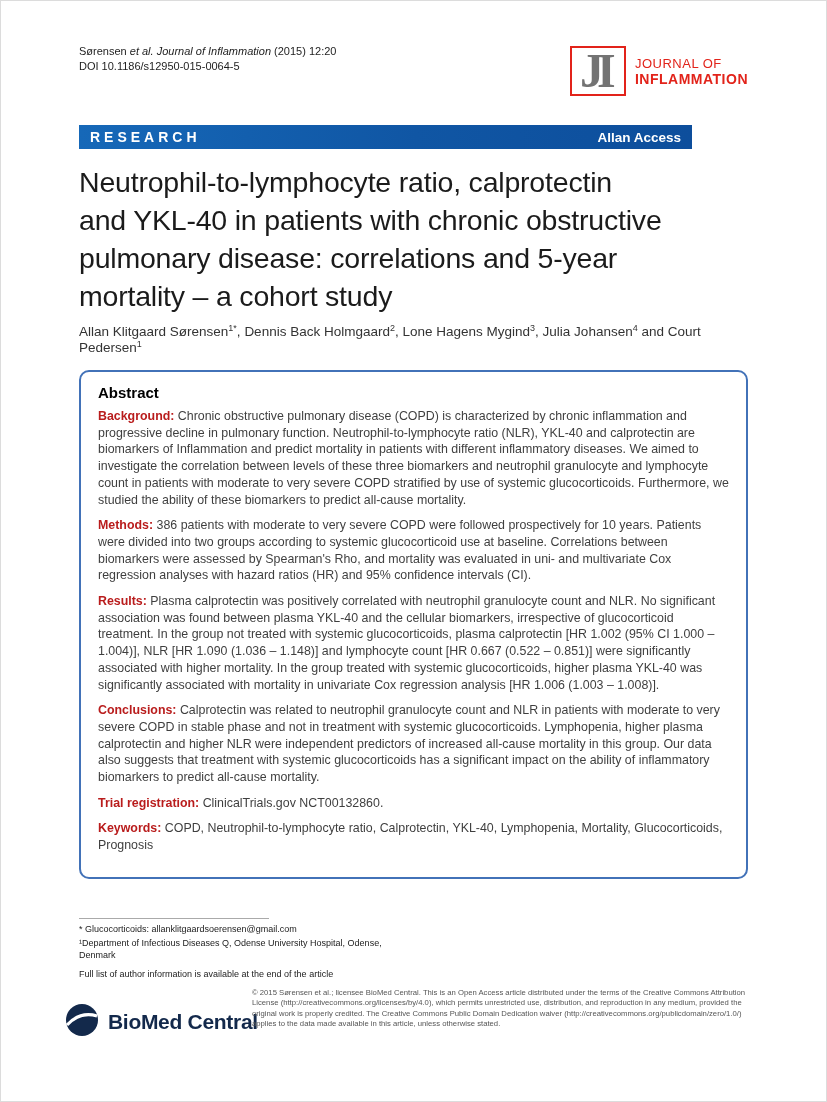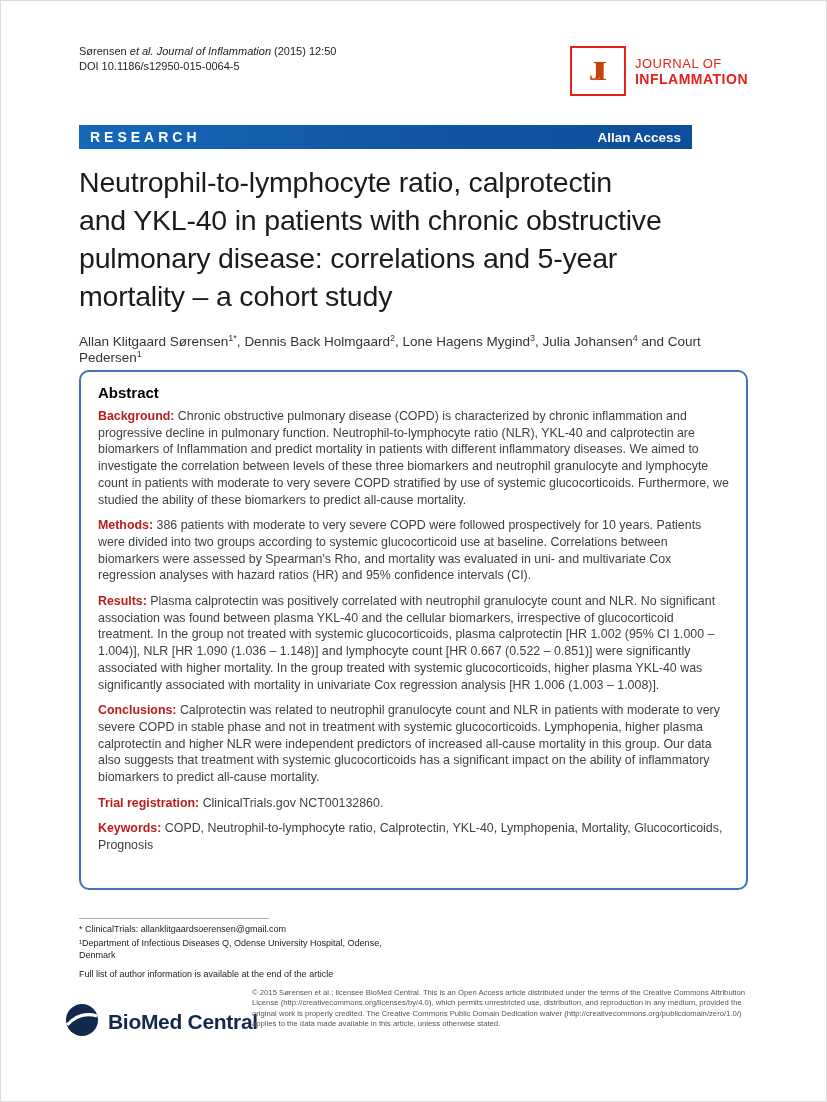--- a/index.html
+++ b/index.html
@@ -13,47 +13,47 @@
   
   .citation { position:absolute; left:79px; top:44px; font-size:11px; color:#1d1d1d; line-height:15px; }
   .citation i { font-style:italic; }
   
   .jlogo { position:absolute; right:79px; top:46px; display:flex; align-items:center; }
   .jlogo-box {
     width:56px; height:50px; border:2px solid #e2231a; display:flex;
     align-items:center; justify-content:center; background:#fff;
   }
   .jlogo-monogram {
-    font-family:"Liberation Serif", serif; font-size:28px; font-weight:bold;
-    color:#c2410c; letter-spacing:-7px; padding-right:7px; line-height:1;
+    font-family:"Liberation Serif", serif; font-size:48px; font-weight:bold;
+    color:#737373; letter-spacing:-7px; padding-right:7px; line-height:1;
   }
   .jlogo-text { margin-left:9px; color:#e2231a; }
   .jlogo-line1 { font-size:13px; letter-spacing:0.5px; font-weight:400; }
   .jlogo-line2 { font-size:14px; font-weight:bold; letter-spacing:0.5px; }
   
   .banner {
     position:absolute; left:79px; top:125px; width:613px; height:24px;
     background:linear-gradient(90deg,#1668b8 0%, #1056a4 55%, #0d4e9c 100%);
     display:flex; justify-content:space-between; align-items:center;
     padding:0 11px; color:#fff;
   }
   .banner-left { font-size:14px; font-weight:bold; letter-spacing:4px; }
   .banner-right { font-size:13.5px; font-weight:bold; }
   
   .title {
     position:absolute; left:79px; top:163px; width:690px;
     font-size:28.5px; line-height:38px; color:#1b1b1b; font-weight:400;
     white-space:pre-line; letter-spacing:-0.2px;
   }
-  .authors { position:absolute; left:79px; top:332px; width:680px; font-size:13.5px; color:#333; }
+  .authors { position:absolute; left:79px; top:322px; width:680px; font-size:13.5px; color:#333; }
   .authors sup { font-size:9px; }
   
   .abstract-box {
     position:absolute; left:79px; top:370px; width:669px; min-height:458px;
-    border:2px solid #4272b8; border-radius:10px; padding:12px 17px 25px;
+    border:2px solid #4272b8; border-radius:10px; padding:12px 17px 14px;
     background:#fff;
   }
   .abs-title { font-size:15px; font-weight:bold; color:#000; margin:0 0 7px; }
   .abs-p { font-size:12.4px; line-height:16.7px; color:#3f3f3f; margin:0 0 9px; }
   .abs-p strong { color:#b91c1c; }
   
   .foot-rule { position:absolute; left:79px; top:918px; width:190px; height:1px; background:#aaa; }
   .footnotes { position:absolute; left:79px; top:923px; width:310px; font-size:9px; line-height:12.5px; color:#222; }
   .footnotes .fn { margin-bottom:1px; }
   .footnotes .fn-gap { margin-top:6px; }
@@ -67,21 +67,21 @@
     position:absolute; left:252px; top:988px; width:506px;
     font-size:7.7px; line-height:10.3px; color:#555;
   }
 </style>
 </head>
 <body>
 
 <div class="page">
 
   <div class="citation">
-    <div><span>Sørensen</span> <i>et al. Journal of Inflammation</i><span> (2015) 12:50</span></div>
+    <div><span>Sørensen</span> <i>et al. Journal of Inflammation</i><span> (2015) 12:20</span></div>
     <div>DOI 10.1186/s12950-015-0064-5</div>
   </div>
 
   <div class="jlogo">
     <div class="jlogo-box">
       <span class="jlogo-monogram">JI</span>
     </div>
     <div class="jlogo-text">
       <div class="jlogo-line1">JOURNAL OF</div>
       <div class="jlogo-line2">INFLAMMATION</div>
@@ -107,21 +107,21 @@
         <p class="abs-p"><strong>Methods: </strong>386 patients with moderate to very severe COPD were followed prospectively for 10 years. Patients were divided into two groups according to systemic glucocorticoid use at baseline. Correlations between biomarkers were assessed by Spearman's Rho, and mortality was evaluated in uni- and multivariate Cox regression analyses with hazard ratios (HR) and 95% confidence intervals (CI).</p>
         <p class="abs-p"><strong>Results: </strong>Plasma calprotectin was positively correlated with neutrophil granulocyte count and NLR. No significant association was found between plasma YKL-40 and the cellular biomarkers, irrespective of glucocorticoid treatment. In the group not treated with systemic glucocorticoids, plasma calprotectin [HR 1.002 (95% CI 1.000 – 1.004)], NLR [HR 1.090 (1.036 – 1.148)] and lymphocyte count [HR 0.667 (0.522 – 0.851)] were significantly associated with higher mortality. In the group treated with systemic glucocorticoids, higher plasma YKL-40 was significantly associated with mortality in univariate Cox regression analysis [HR 1.006 (1.003 – 1.008)].</p>
         <p class="abs-p"><strong>Conclusions: </strong>Calprotectin was related to neutrophil granulocyte count and NLR in patients with moderate to very severe COPD in stable phase and not in treatment with systemic glucocorticoids. Lymphopenia, higher plasma calprotectin and higher NLR were independent predictors of increased all-cause mortality in this group. Our data also suggests that treatment with systemic glucocorticoids has a significant impact on the ability of inflammatory biomarkers to predict all-cause mortality.</p>
         <p class="abs-p"><strong>Trial registration: </strong>ClinicalTrials.gov NCT00132860.</p>
         <p class="abs-p"><strong>Keywords: </strong>COPD, Neutrophil-to-lymphocyte ratio, Calprotectin, YKL-40, Lymphopenia, Mortality, Glucocorticoids, Prognosis</p>
       </div>
   </div>
 
   <div class="foot-rule"></div>
   <div class="footnotes">
-    <div class="fn"><span>* ClinicalTrials: </span><a class="fn-email" href="#">allanklitgaardsoerensen@gmail.com</a></div>
+    <div class="fn"><span>* Glucocorticoids: </span><a class="fn-email" href="#">allanklitgaardsoerensen@gmail.com</a></div>
     <div class="fn">¹Department of Infectious Diseases Q, Odense University Hospital, Odense, Denmark</div>
     <div class="fn fn-gap">Full list of author information is available at the end of the article</div>
   </div>
 
   <div class="footer-logo">
     <span>
       <svg width="36" height="36" viewBox="0 0 36 36" aria-hidden="true">
         <circle cx="18" cy="18" r="16" fill="#13294b"></circle>
         <path d="M3 23 Q 16 9 33 14" stroke="#ffffff" stroke-width="3.2" fill="none"></path>
       </svg>

